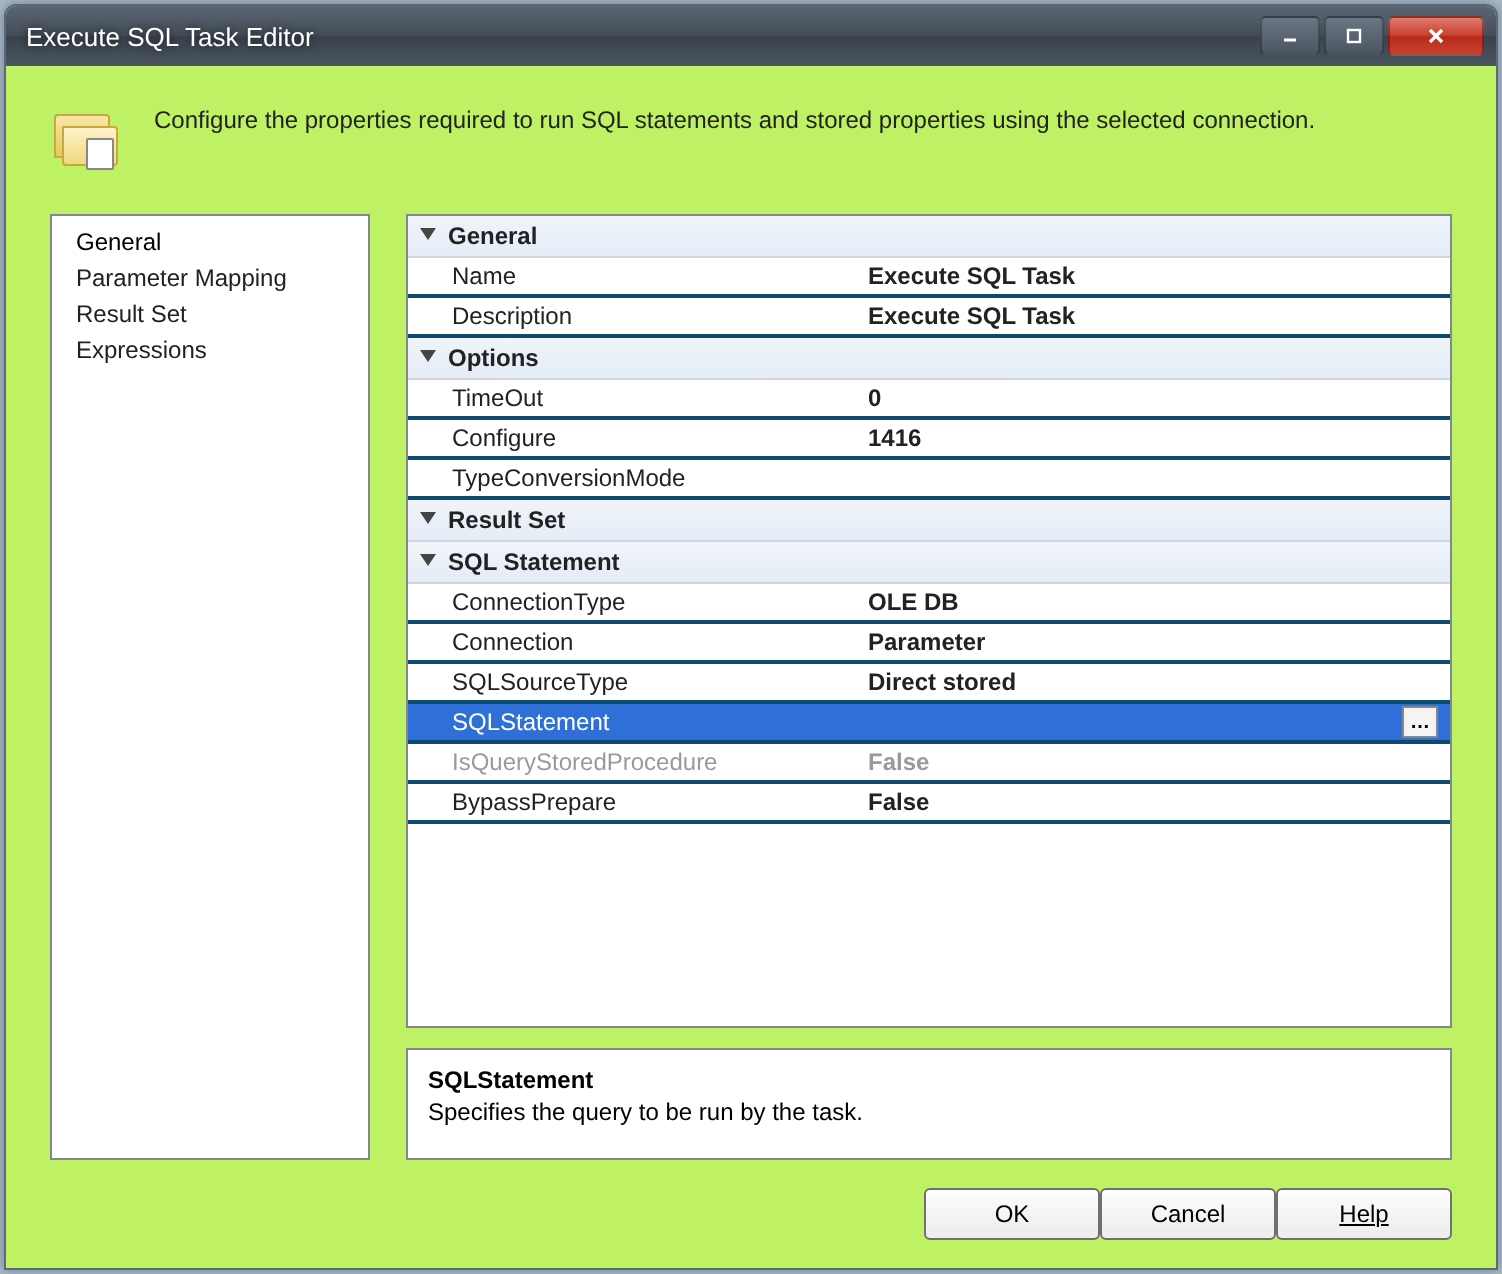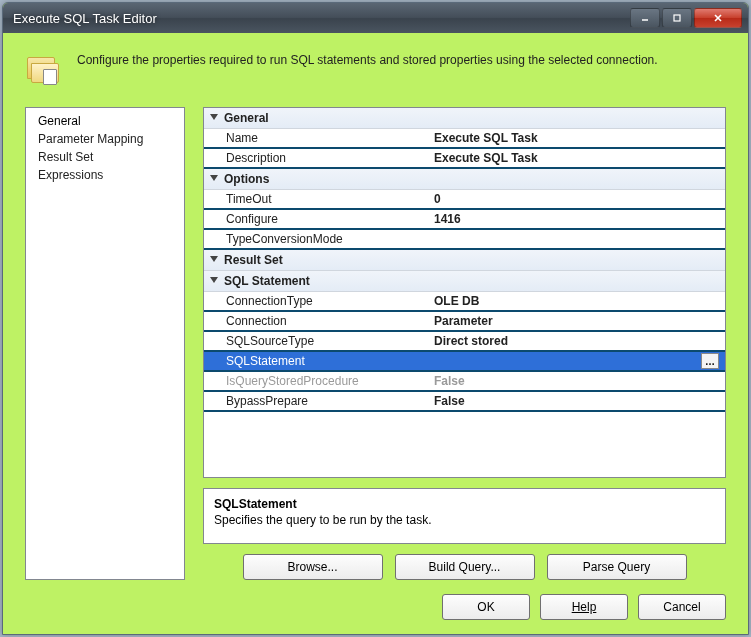--- a/index.html
+++ b/index.html
@@ -83,21 +83,21 @@
     .desc-box .dtitle { font-weight:bold; margin-bottom:2px; }
     .btn-row { display:flex; gap:12px; justify-content:center; }
     button.std {
       min-width: 140px; height: 26px;
       border:1px solid #707070; border-radius:3px;
       background: linear-gradient(#fdfdfd,#ececec);
       font: inherit; cursor:default;
       padding: 0 12px;
     }
     button.std.small { min-width: 88px; }
-    .footer { margin-top: 14px; display:flex; justify-content:flex-end; gap:10px; }
+    .footer { margin-top: 14px; display:flex; justify-content:flex-end; }
   </style>
 </head>
 <body>
 
 <div class="window">
   <div class="titlebar">
     <span class="title">Execute SQL Task Editor</span>
     <div class="winbtns">
       <div class="winbtn">
         <svg width="10" height="10" viewBox="0 0 10 10">
@@ -204,27 +204,22 @@
             <div class="pg-label">BypassPrepare</div>
             <div class="pg-value">False</div>
           </div>
         </div>
 
         <div class="desc-box">
           <div class="dtitle">SQLStatement</div>
           <div>Specifies the query to be run by the task.</div>
         </div>
 
-        <div class="btn-row">
-          <button class="std">Browse...</button>
-          <button class="std">Build Query...</button>
-          <button class="std">Parse Query</button>
-        </div>
       </div>
     </div>
 
     <div class="footer">
       <button class="std small">OK</button>
+      <button class="std small">Cancel</button>
       <button class="std small"><u>Help</u></button>
-      <button class="std small">Cancel</button>
     </div>
   </div>
 </div>
 
 </body></html>

